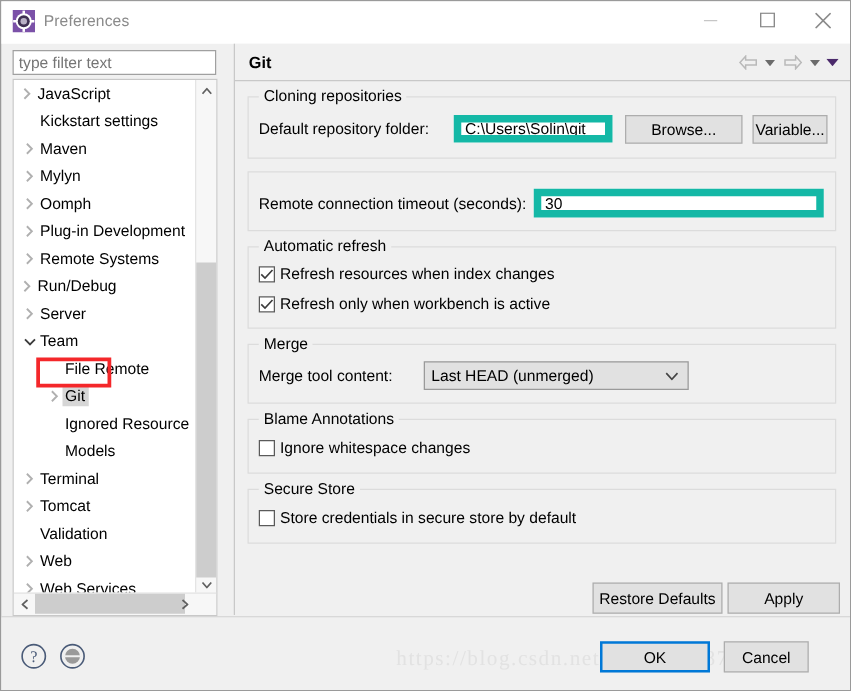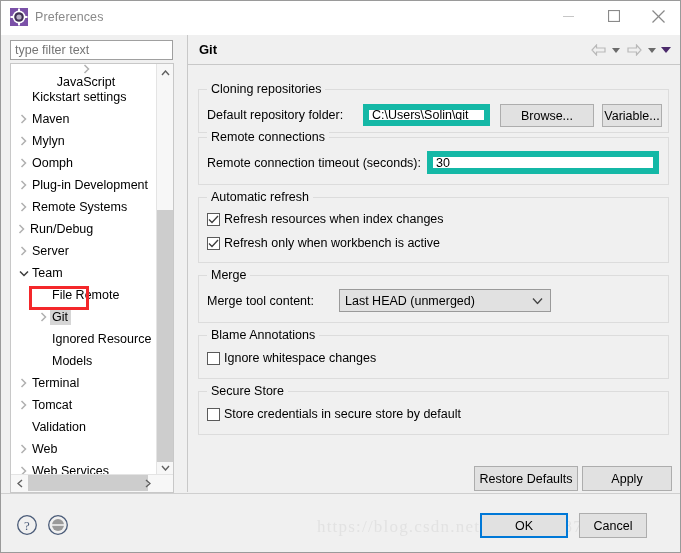--- a/index.html
+++ b/index.html
@@ -393,21 +393,21 @@
         <line x1="0.5" y1="0.5" x2="12.5" y2="12.5" stroke="#8a8a8a" stroke-width="1.2"></line>
         <line x1="12.5" y1="0.5" x2="0.5" y2="12.5" stroke="#8a8a8a" stroke-width="1.2"></line>
       </svg>
     </div>
   </div>
 
   <input id="filter-input" type="text" placeholder="type filter text" style="">
 
   <div id="tree-panel">
     <div id="tree-list">
-        <div class="tree-row" style="padding-left: 4px; flex-direction: column;">
+        <div class="tree-row" style="padding-left: 4px;">
           <span class="tw">
             <svg width="7" height="10" viewBox="0 0 7 10">
               <polyline points="1.5,1 5.5,5 1.5,9" fill="none" stroke="#b0b0b0" stroke-width="1.5"></polyline>
             </svg>
           </span>
           <span class="tree-label">JavaScript</span>
         </div>
         <div class="tree-row" style="padding-left: 6px;">
           <span class="tw"></span>
           <span class="tree-label">Kickstart settings</span>
@@ -591,30 +591,29 @@
             </svg>
         </span>
         <span class="nav-drop">
           <svg width="10" height="6" viewBox="0 0 10 6">
               <polygon points="0,0 10,0 5,6" fill="#4b2a6b"></polygon>
             </svg>
         </span>
       </div>
     </div>
 
-    <div class="group" style="left:10px; top:54px; width:471px; height:44px;">
+    <div class="group" style="left:10px; top:42px; width:471px; height:50px;">
       <span class="group-title">Cloning repositories</span>
       <span class="fieldlabel" style="left:8px; top:18px;">Default repository folder:</span>
       <input class="txtinput" style="left: 164px; top: 14px; width: 127px; height: 22px;" value="C:\Users\Solin\git">
       <div class="btn" style="left:301px; top:14px; width:94px; height:23px;">Browse...</div>
       <div class="btn" style="left:403px; top:14px; width:60px; height:23px;">Variable...</div>
     </div>
 
     <div class="group" style="left:10px; top:102px; width:471px; height:48px;">
-      <span class="group-title">Remote connections</span>
       <span class="fieldlabel" style="left:8px; top:18px;">Remote connection timeout (seconds):</span>
       <input class="txtinput" style="left: 228px; top: 13px; width: 232px; height: 23px;" value="30">
     </div>
 
     <div class="group" style="left:10px; top:162px; width:471px; height:66px;">
       <span class="group-title">Automatic refresh</span>
       <div class="cbrow" style="left:8px; top:14px;">
         <span class="cbox">
           <svg width="11" height="9" viewBox="0 0 11 9">
               <polyline points="1,4.5 4,7.5 10,1" fill="none" stroke="#3c3c3c" stroke-width="1.3"></polyline>

